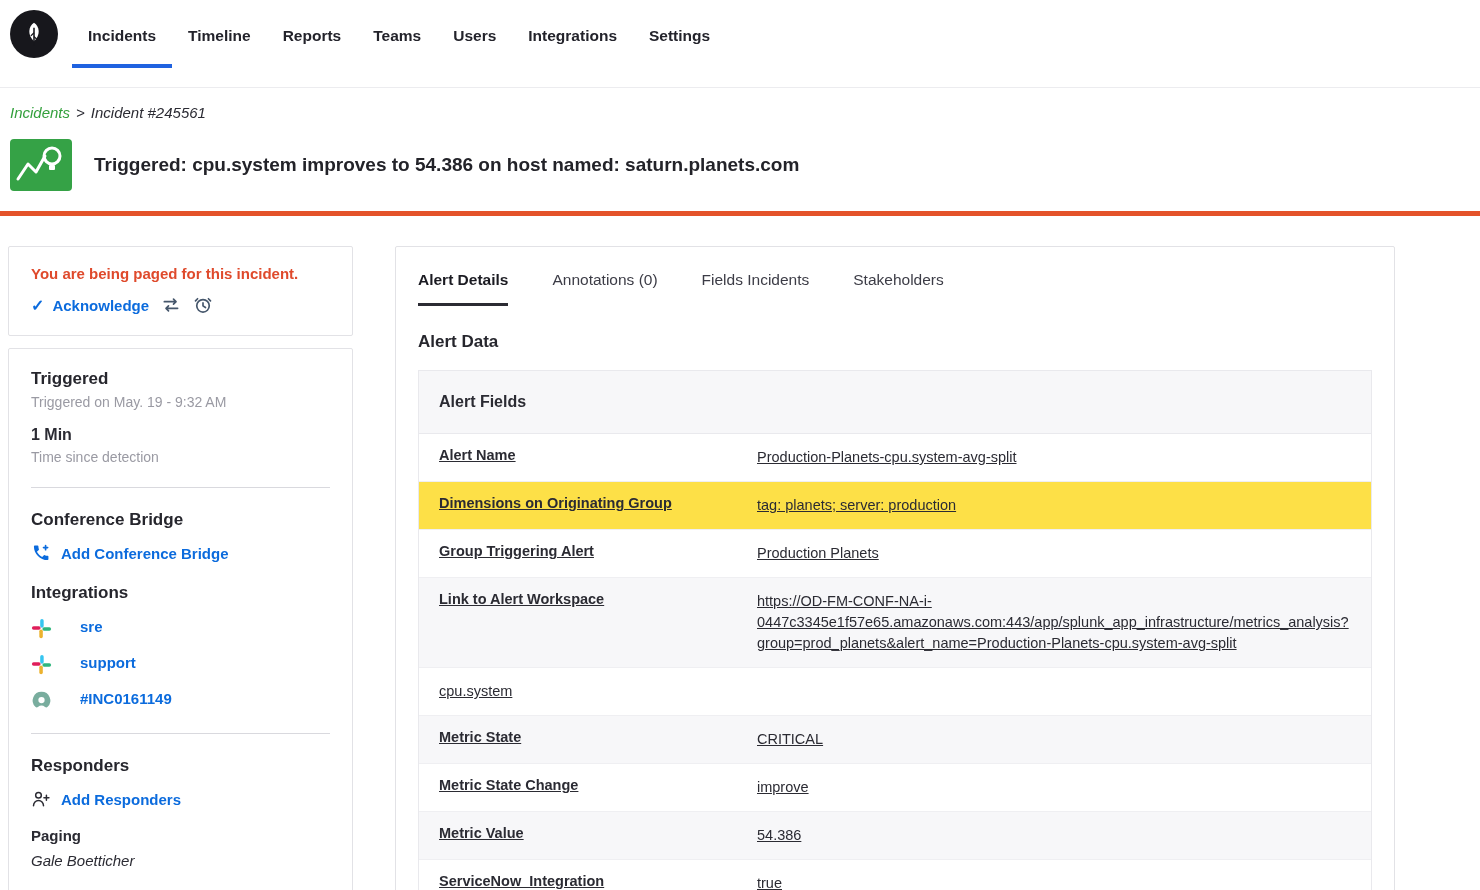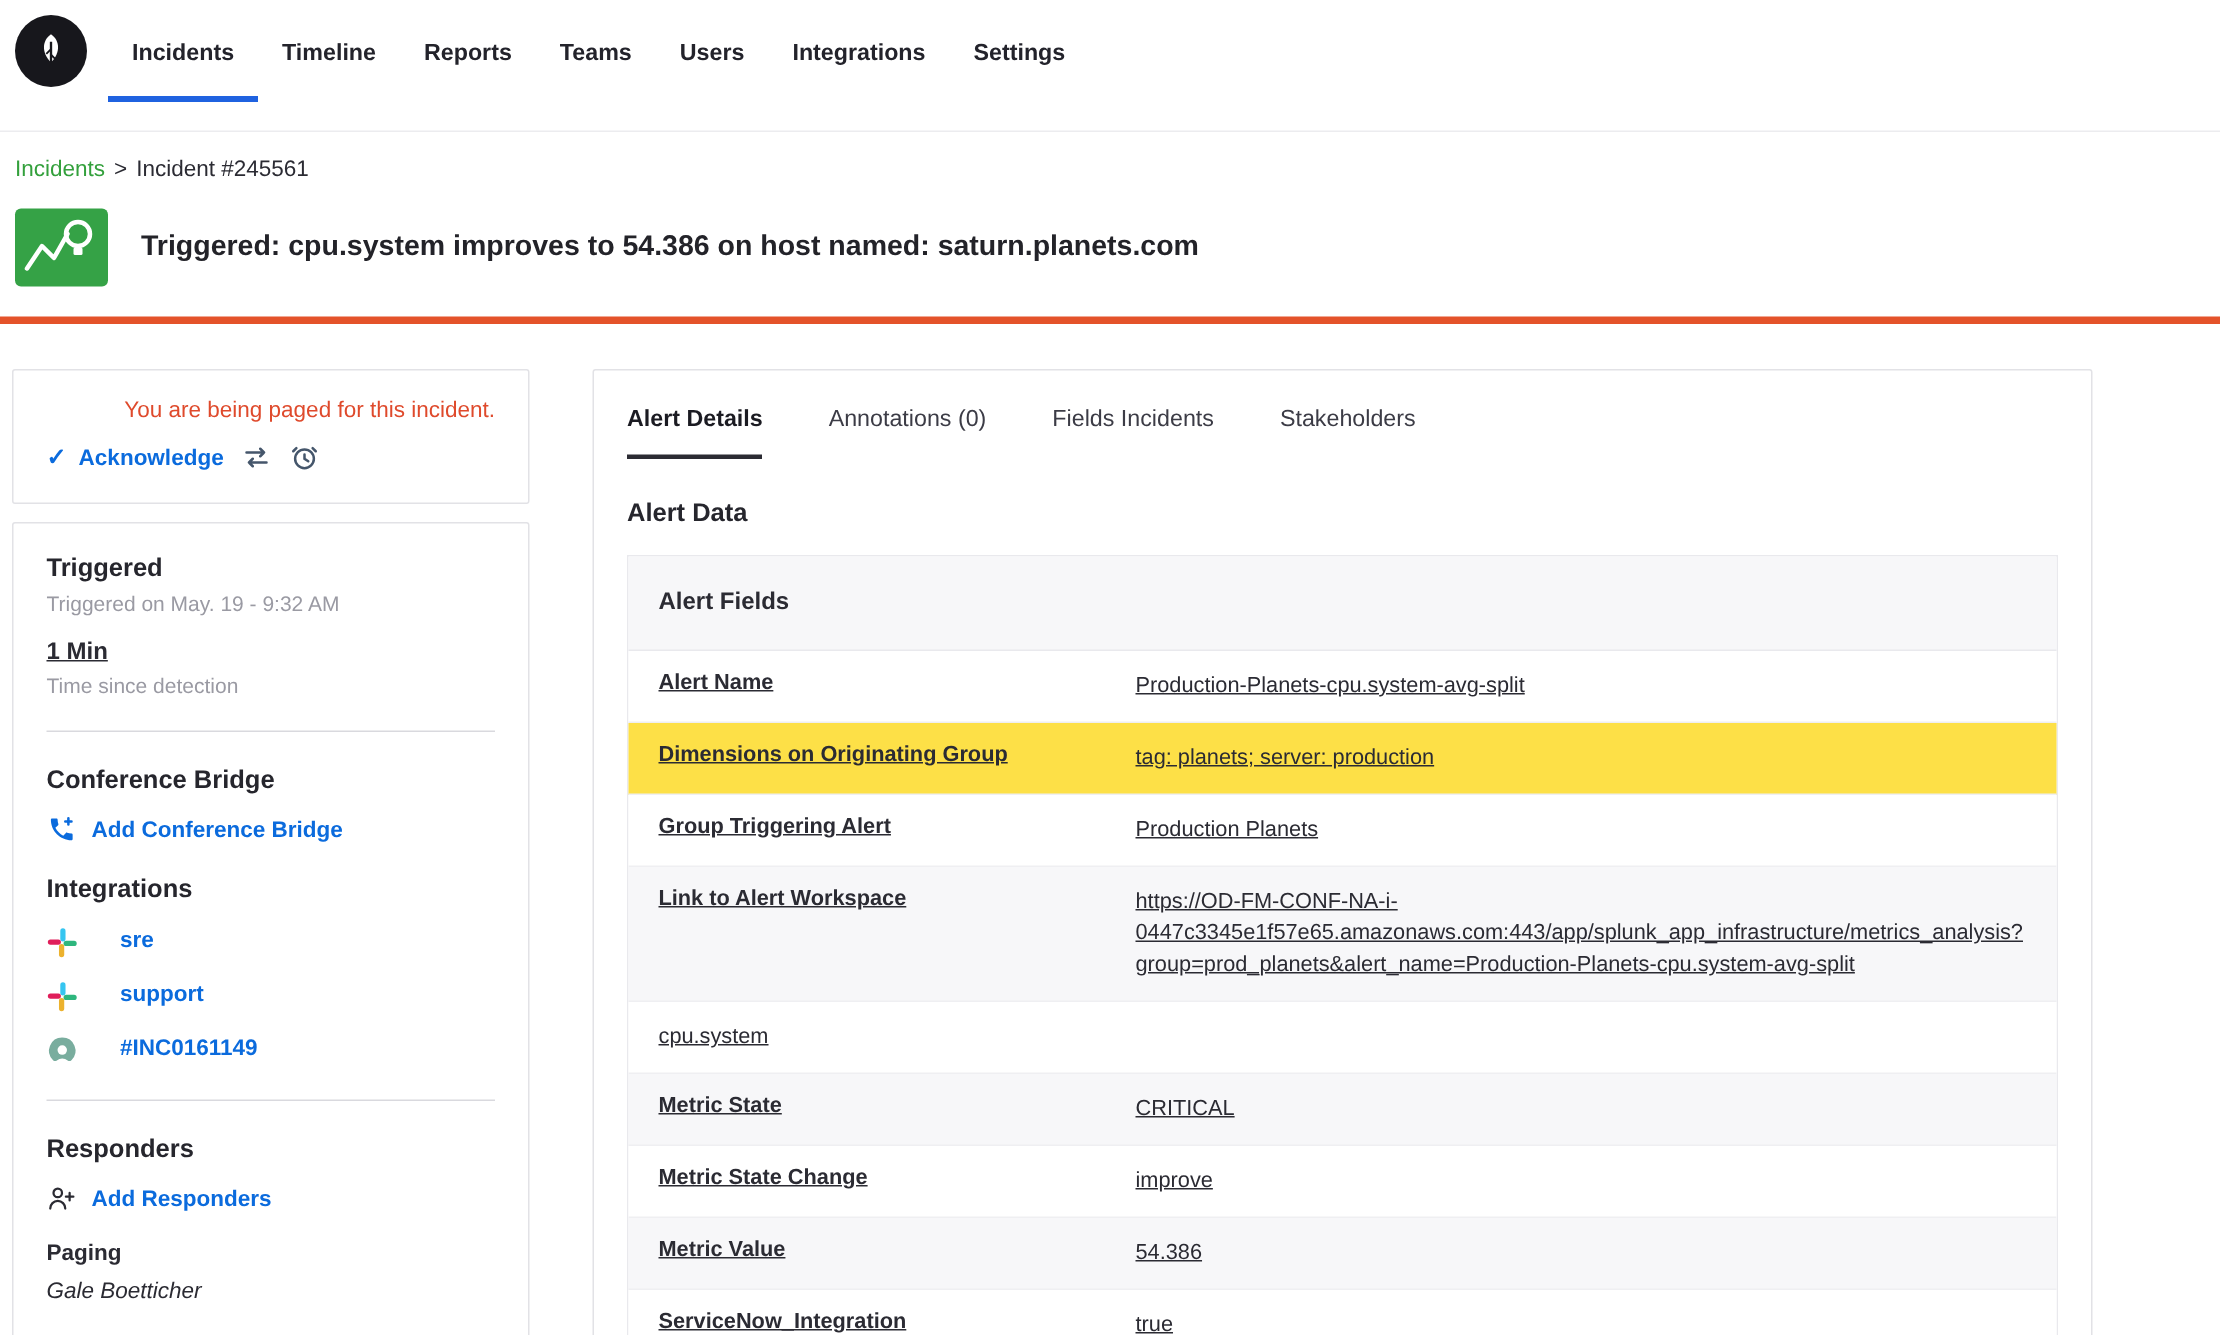--- a/index.html
+++ b/index.html
@@ -8,46 +8,46 @@
 
   
   .topnav { height:88px; display:flex; align-items:flex-start; padding:8px 12px 0 10px; border-bottom:1px solid #ececef; }
   .logo { width:48px; height:48px; border-radius:50%; background:#17171c; display:flex; align-items:center; justify-content:center; margin:2px 14px 0 0; flex:none; cursor:pointer; }
   .logo svg { width:30px; height:30px; }
   .nav-items { display:flex; }
   .nav-item { height:60px; display:flex; align-items:center; padding:0 16px; font-size:15.5px; font-weight:600; color:#23232b; border-bottom:4px solid transparent; cursor:pointer; }
   .nav-item.active { font-weight:700; border-bottom-color:#1f62e0; }
 
   
-  .breadcrumb { margin:16px 0 0 10px; font-size:15px; }
+  .breadcrumb { margin:16px 0 0 10px; font-size:15px;font-style:italic; }
   .breadcrumb .bc-link { color:#33a03c; cursor:pointer; }
   .breadcrumb .bc-sep { color:#2b2b33; margin:0 6px; }
   .incident-head { display:flex; align-items:center; gap:22px; margin:18px 0 0 10px; }
   .incident-icon { width:62px; height:52px; background:#35a246; border-radius:4px; display:flex; align-items:center; justify-content:center; flex:none; }
   .incident-title { font-size:19px; font-weight:600; color:#232329; }
   .orange-rule { height:5px; background:#e4532a; margin-top:20px; }
 
   
   .content { display:flex; gap:42px; padding:30px 85px 0 8px; align-items:flex-start; }
   .sidebar { width:345px; flex:none; }
   .card { background:#fff; border:1px solid #e2e2e6; border-radius:2px; }
 
   
   .paging-card { padding:18px 22px 20px; }
-  .paging-notice { color:#df4a2c; font-size:15px; font-weight:400;text-align:right; }
+  .paging-notice { color:#df4a2c; font-size:15px; font-weight:700; }
   .ack-row { display:flex; align-items:center; gap:12px; margin-top:13px; }
   .ack-link { display:flex; align-items:center; gap:8px; color:#0b6bdd; font-size:15px; font-weight:700; cursor:pointer; }
   .ack-check { font-size:16px; color:#0b6bdd; }
   .mini-icon { width:20px; height:20px; cursor:pointer; display:inline-flex; }
 
   
   .detail-card { margin-top:12px; padding:20px 22px 26px; }
   .sec-h { font-size:17px; font-weight:700; color:#26262d; }
   .sec-sub { font-size:14px; color:#9a9aa3; margin-top:5px; }
-  .dur { font-size:16px; font-weight:700; margin-top:16px;text-decoration:underline; }
+  .dur { font-size:16px; font-weight:700; margin-top:16px; }
   .hr { border-top:1px solid #d9d9de; margin:22px 0; }
   .side-link { display:flex; align-items:center; gap:10px; color:#0b6bdd; font-size:15px; font-weight:700; margin-top:13px; cursor:pointer; }
   .side-link svg { width:20px; height:20px; flex:none; }
   .int-head { margin-top:20px; }
   .int-row { display:flex; gap:28px; margin-top:15px; cursor:pointer; }
   .int-row svg { width:21px; height:21px; flex:none; }
   .int-label { color:#0b6bdd; font-size:15px; font-weight:700; }
   .resp-link svg { stroke:#2b2b33; }
   .paging-h { font-size:15px; font-weight:700; margin-top:18px; }
   .paging-person { font-size:15px; margin-top:8px; color:#2b2b33;font-style:italic; }

